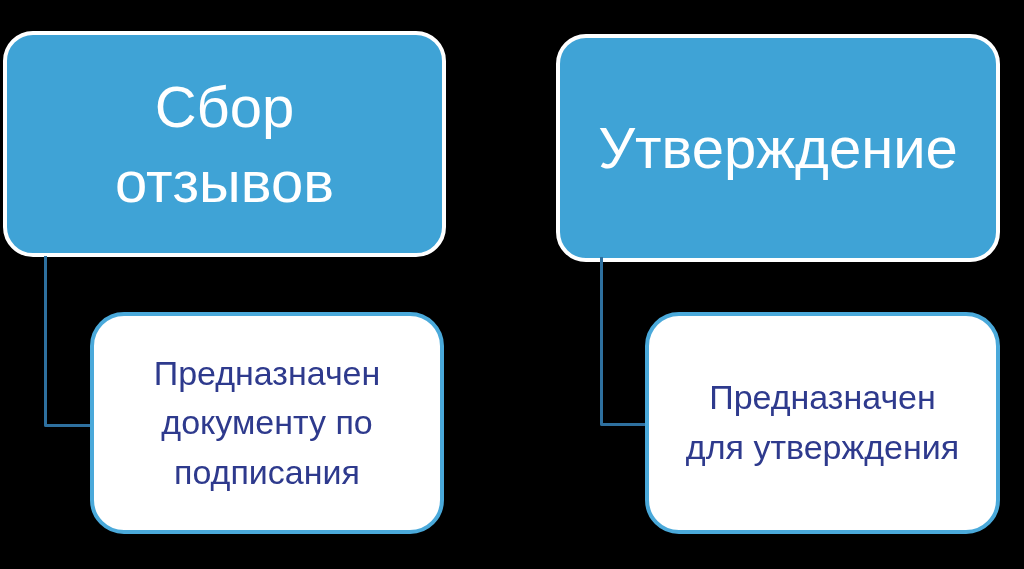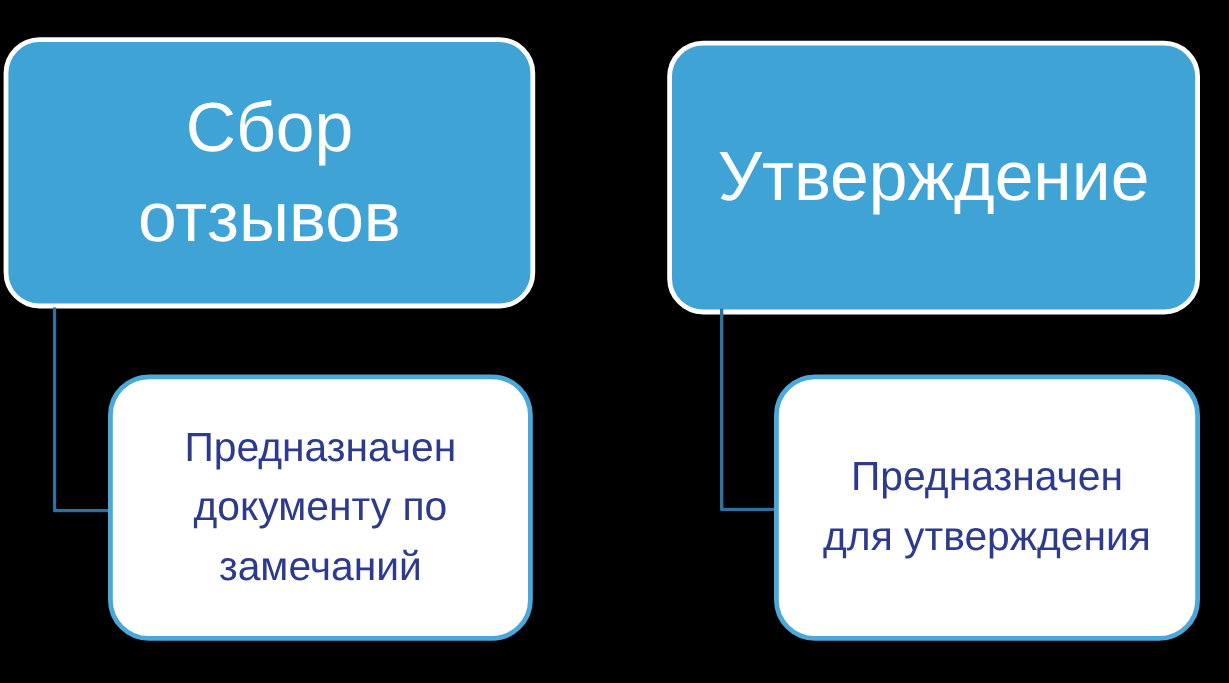--- a/index.html
+++ b/index.html
@@ -70,21 +70,21 @@
   <div class="title-box left">
     <span class="line">Сбор</span>
     <span class="line">отзывов</span>
   </div>
 
   <div class="connector left"></div>
 
   <div class="desc-box left">
     <span class="line">Предназначен</span>
     <span class="line">документу по</span>
-    <span class="line">замечаний</span>
+    <span class="line">подписания</span>
   </div>
 
   <div class="title-box right">
     <span class="line">Утверждение</span>
   </div>
 
   <div class="connector right"></div>
 
   <div class="desc-box right">
     <span class="line">Предназначен</span>

